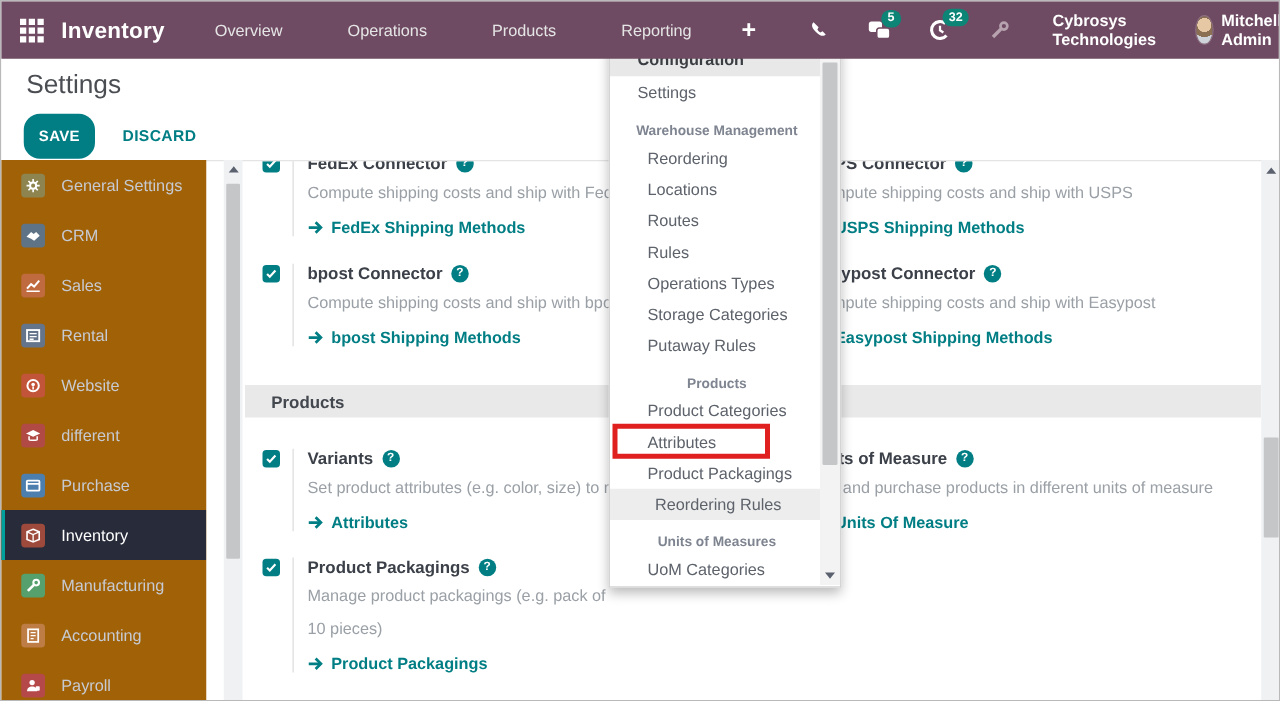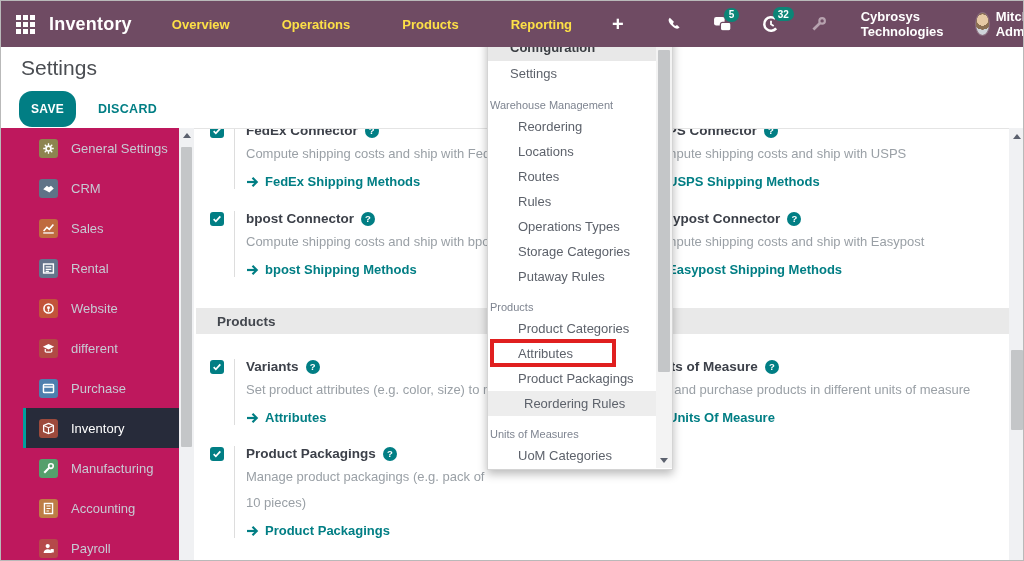--- a/index.html
+++ b/index.html
@@ -4,40 +4,40 @@
 <style>
   html,body{margin:0;padding:0;background:#fff;font-family:"Liberation Sans","DejaVu Sans",sans-serif;}
   .screen{position:relative;width:1024px;height:561px;overflow:hidden;background:#fff;border:1px solid #b9b9b9;box-sizing:border-box;}
 
   
   .topbar{position:absolute;left:0;top:0;width:1024px;height:46px;background:#6f4b63;display:flex;align-items:center;color:#fff;z-index:60;}
   .apps-grid{display:grid;grid-template-columns:repeat(3,5px);grid-gap:2px;margin:0 14px 0 15px;cursor:pointer;}
   .apps-grid span{width:5px;height:5px;background:#fff;display:block;}
   .app-name{font-size:18px;font-weight:700;letter-spacing:.2px;margin-right:14px;cursor:pointer;}
   .top-menus{display:flex;height:100%;align-items:center;}
-  .top-menu-item{padding:0 26px;font-size:13px;font-weight:700;color:#fde047;height:100%;display:flex;align-items:center;cursor:pointer;}
+  .top-menu-item{padding:0 26px;font-size:13px;font-weight:400;color:#e5e5e5;height:100%;display:flex;align-items:center;cursor:pointer;}
   .plus-btn{font-size:20px;font-weight:700;padding:0 12px;cursor:pointer;margin-left:2px;}
   .top-right{margin-left:auto;display:flex;align-items:center;padding-right:16px;}
   .tb-icon{position:relative;margin-left:30px;cursor:pointer;display:flex;align-items:center;}
   .badge{position:absolute;top:-8px;left:11px;background:#0c8577;color:#fff;font-size:10px;font-weight:700;padding:1.5px 5px;border-radius:9px;line-height:11px;}
   .company{font-size:13px;font-weight:600;margin-left:34px;cursor:pointer;}
   .avatar{width:22px;height:22px;border-radius:50%;margin-left:28px;background:radial-gradient(circle at 50% 32%,#e6c9a4 0 34%,#8a6f52 35% 58%,#cfd4da 59%);border:1px solid #8a6d7e;cursor:pointer;}
   .username{font-size:13px;font-weight:600;margin-left:6px;cursor:pointer;}
 
   
   .control-panel{position:absolute;left:0;top:46px;width:1024px;height:81px;background:#fff;border-bottom:1px solid #e4e4e4;z-index:4;}
   .page-title{font-size:21px;color:#4a4d52;margin:9px 0 0 20px;}
   .cp-buttons{margin:11px 0 0 18px;display:flex;align-items:center;}
   .btn-save{background:#017e84;color:#fff;border:none;font-size:12px;font-weight:700;padding:11px 12px;border-radius:13px;cursor:pointer;font-family:inherit;letter-spacing:.3px;}
   .btn-discard{background:none;border:none;color:#017e84;font-size:12.5px;font-weight:700;margin-left:16px;cursor:pointer;font-family:inherit;letter-spacing:.3px;}
   .searchbar{position:absolute;top:0;right:14px;width:480px;height:32px;border-bottom:1px solid #d6d6d6;z-index:3;}
   .searchbar svg{position:absolute;right:2px;top:9px;}
 
   
-  .sidebar{position:absolute;left:0;top:127px;width:164px;height:434px;background:#be185d;z-index:5;overflow:hidden;padding-left:22px;}
+  .sidebar{position:absolute;left:0;top:127px;width:164px;height:434px;background:#a16207;z-index:5;overflow:hidden;}
   .side-item{display:flex;align-items:center;height:40px;padding-left:16px;cursor:pointer;color:#c7cad3;font-size:13px;}
   .side-item.active{background:#272b3a;color:#fff;border-left:3px solid #00a09d;padding-left:13px;}
   .side-icon{width:19px;height:19px;border-radius:3px;margin-right:13px;display:flex;align-items:center;justify-content:center;flex:none;}
   .side-label{white-space:nowrap;}
 
   
   .sb{position:absolute;z-index:6;}
   .sb .track{position:absolute;inset:0;background:#f0f1f3;}
   .sb .thumb{position:absolute;left:2px;right:2px;background:#c4c6c8;border-radius:1px;cursor:pointer;}
   .sb .arrow{position:absolute;left:0;right:0;height:14px;display:flex;align-items:center;justify-content:center;cursor:pointer;}
@@ -59,21 +59,21 @@
   .card-link{margin-top:10px;font-size:13px;font-weight:700;color:#017e84;white-space:nowrap;display:flex;align-items:center;cursor:pointer;}
   .card-link svg{margin-right:6px;flex:none;}
 
   
   .dropdown{position:absolute;left:486px;top:30px;width:186px;height:439px;background:#fff;border:1px solid #d4d4d4;border-top:none;box-shadow:0 4px 9px rgba(0,0,0,.28);z-index:50;box-sizing:border-box;}
   .dd-list{position:absolute;left:0;top:0;width:169px;height:100%;overflow:hidden;padding-top:4px;box-sizing:border-box;}
   .dd-item{height:26px;line-height:26px;font-size:13px;color:#5d626b;padding-left:22px;cursor:pointer;white-space:nowrap;position:relative;}
   .dd-item.sel{background:#e8e8e8;color:#3a3d42;font-weight:700;}
   .dd-item.hover{background:#ededed;padding-left:36px;}
   .dd-child{height:25px;line-height:25px;padding-left:30px;}
-  .dd-section{margin-top:9px;height:18px;line-height:18px;font-size:11px;font-weight:400;color:#7e8490;padding-left:2px;white-space:nowrap;}
+  .dd-section{margin-top:9px;height:18px;line-height:18px;font-size:11px;font-weight:700;color:#7e8490;padding-left:2px;white-space:nowrap;text-align:center;}
   .red-frame{position:absolute;left:2px;right:41px;top:-2px;bottom:-1px;border:4px solid #e01f1f;pointer-events:none;}
   .dd-sb{position:absolute;right:0;top:0;width:16px;height:437px;}
   .dd-sb .track{background:#f3f3f3;}
 </style>
 </head>
 <body>
 
 <div class="screen">
 
   <header class="topbar">

